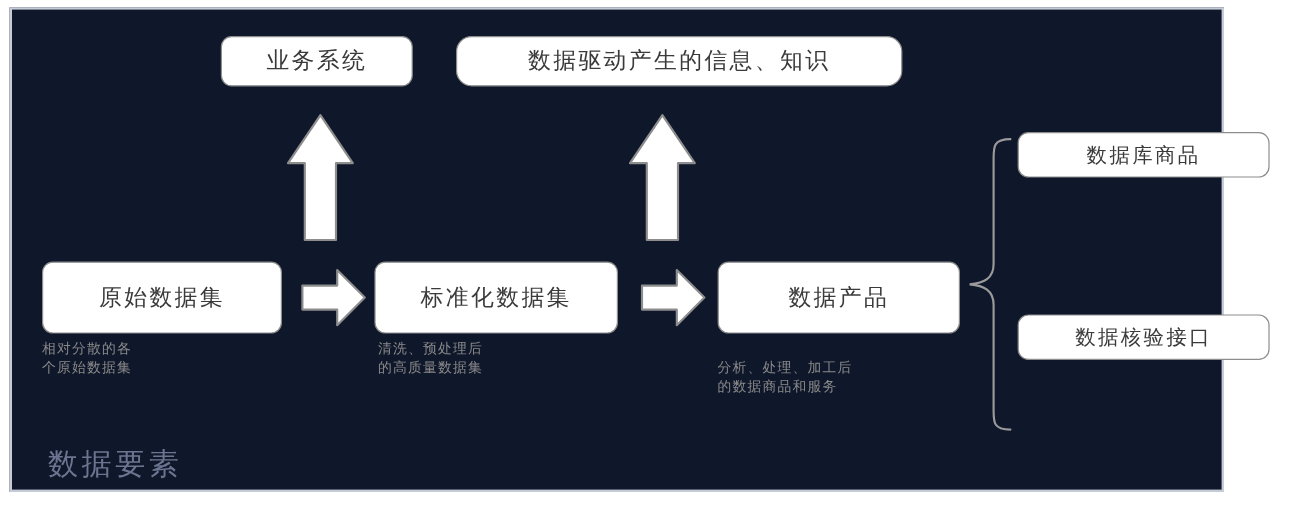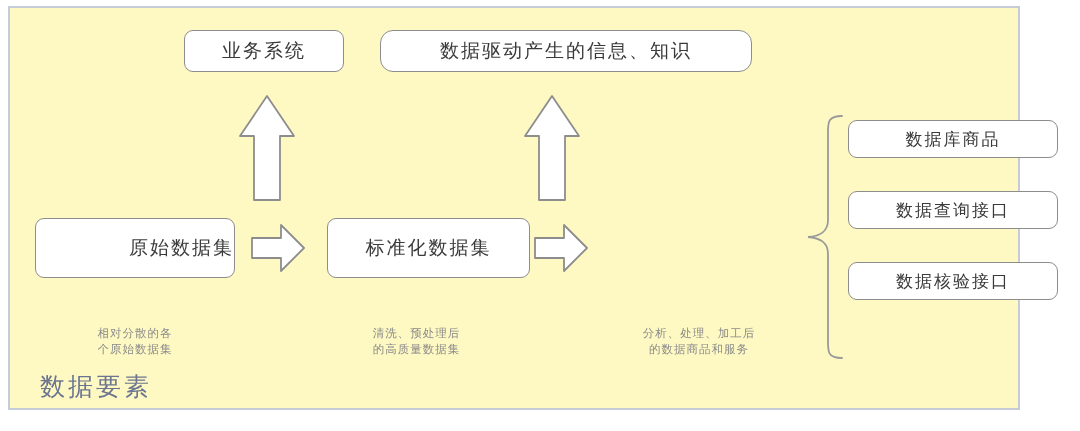--- a/index.html
+++ b/index.html
@@ -22,21 +22,21 @@
   }
 
   
   #frame {
     position: absolute;
     left: 8px;
     top: 6px;
     width: 1012px;
     height: 404px;
     border: 2px solid #c5ccd8;
-    background: #fef9c3;
+    background: #0f172a;
     box-sizing: border-box;
   }
 
   
   .rbox {
     position: absolute;
     box-sizing: border-box;
     border: 1.6px solid #8d8d8d;
     border-radius: 9px;
     background: #ffffff;
@@ -51,45 +51,43 @@
 
   .top-box { height: 42px; font-size: 19px; }
   .main-box { height: 60px; font-size: 19px; }
   .side-box { height: 38px; font-size: 17px; width: 210px; left: 838px; }
 
   
   #box-business  { left: 174px; top: 22px;  width: 160px; }
   #box-knowledge { left: 370px; top: 22px;  width: 372px; border-radius: 13px; }
 
   
-  #box-raw      { left: 25px;  top: 210px; width: 200px; justify-content: flex-end; }
-  #box-standard { left: 317px; top: 210px; width: 203px; }
+  #box-raw      { left: 25px;  top: 210px; width: 200px; }
+  #box-standard { left: 302px; top: 210px; width: 203px; }
   #box-product  { left: 588px; top: 210px; width: 202px; }
 
   
-  #box-side-0 { top: 112px; }
+  #box-side-0 { top: 102px; }
   #box-side-1 { top: 183px; }
   #box-side-2 { top: 254px; }
   #box-side-3 { top: 314px; }
 
   
   .caption {
     position: absolute;
-    font-family: Liberation Serif, serif;
+    font-family: Liberation Mono, monospace;
     font-size: 11.5px;
     line-height: 16px;
     color: #8a8a8a;
-    text-align: center;
     letter-spacing: 1px;
     white-space: pre-line;
-    margin-top: 41px;
   }
   #cap-raw      { left: 25px;  top: 276px; width: 200px; }
   #cap-standard { left: 305px; top: 276px; width: 203px; }
-  #cap-product  { left: 588px; top: 276px; width: 202px; }
+  #cap-product  { left: 588px; top: 292px; width: 202px; }
 
   
   .arrow-svg { position: absolute; }
   #arrow-up-1   { left: 226px; top: 84px;  width: 62px;  height: 112px; }
   #arrow-up-2   { left: 511px; top: 84px;  width: 62px;  height: 112px; }
   #arrow-right-1{ left: 238px; top: 213px; width: 60px;  height: 54px; }
   #arrow-right-2{ left: 521px; top: 213px; width: 60px;  height: 54px; }
 
   
   #brace { position: absolute; left: 792px; top: 104px; width: 44px; height: 250px; }
@@ -141,39 +139,39 @@
     <div class="rbox main-box" id="box-standard">
       <span>标准化数据集</span>
     </div>
     <div class="caption" id="cap-standard">清洗、预处理后
 的高质量数据集</div>
 
     <svg class="arrow-svg" id="arrow-right-2" viewBox="0 0 60 54">
       <path d="M4 17 L33 17 L33 4 L56 27 L33 50 L33 37 L4 37 Z" fill="#ffffff" stroke="#8d8d8d" stroke-width="1.8" stroke-linejoin="round"></path>
     </svg>
 
+    <div class="rbox main-box" id="box-product">
+      <span>数据产品</span>
+    </div>
     <div class="caption" id="cap-product">分析、处理、加工后
 的数据商品和服务</div>
 
     <svg id="brace" viewBox="0 0 44 250">
       <path d="M40 4
                C 26 4, 26 10, 26 20
                L 26 108
                C 26 120, 18 124, 6 125
                C 18 126, 26 130, 26 142
                L 26 230
                C 26 240, 26 246, 40 246" fill="none" stroke="#9a9a9a" stroke-width="1.8" stroke-linecap="round"></path>
     </svg>
 
     <div class="rbox side-box" id="box-side-0">
       <span>数据库商品</span>
     </div>
-    <div class="rbox side-box" id="box-side-1">
-      <span>数据查询接口</span>
-    </div>
     <div class="rbox side-box" id="box-side-2">
       <span>数据核验接口</span>
     </div>
 
     <div id="label-data-element">数据要素</div>
 
   </div>
 </div>
 
 </body></html>

